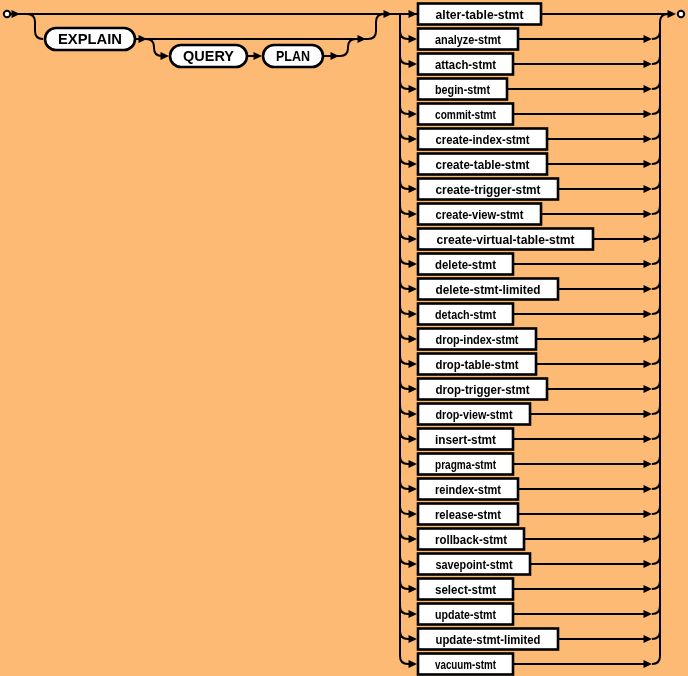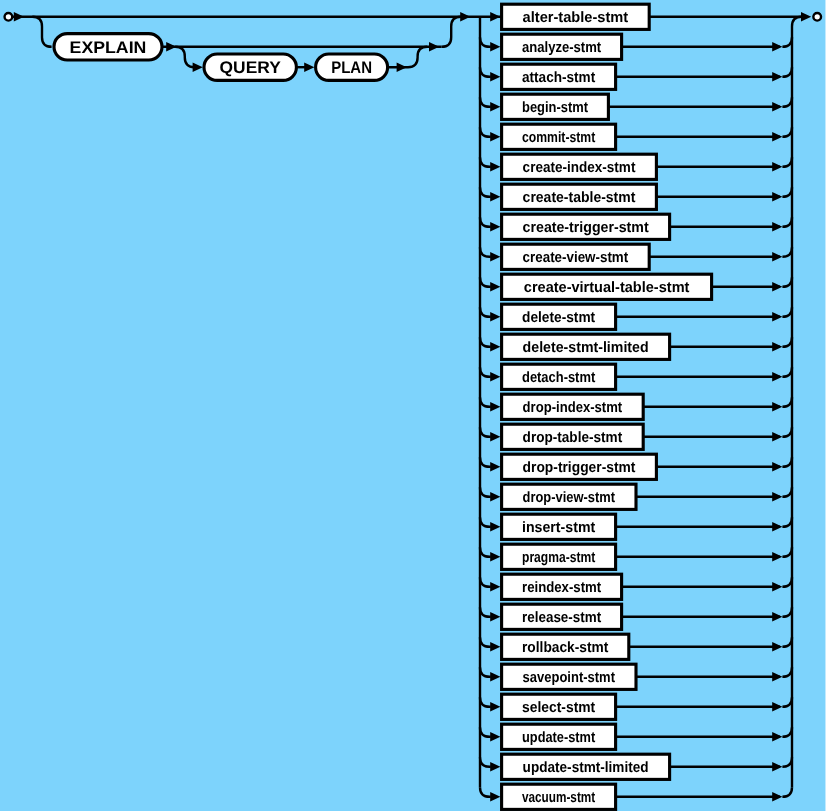--- a/index.html
+++ b/index.html
@@ -3,21 +3,21 @@
 <meta charset="utf-8">
 <style>
   html, body {
     margin: 0;
     padding: 0;
     background: #ffffff;
   }
   #stage {
     width: 688px;
     height: 676px;
-    background: #7dd3fc;
+    background: #fdba74;
     overflow: hidden;
   }
   svg text {
     font-family: "Liberation Sans", "DejaVu Sans", sans-serif;
     font-weight: bold;
     fill: #000000;
   }
   .pill-label { font-size: 14px; }
   .box-label  { font-size: 12.5px; }
 </style>

